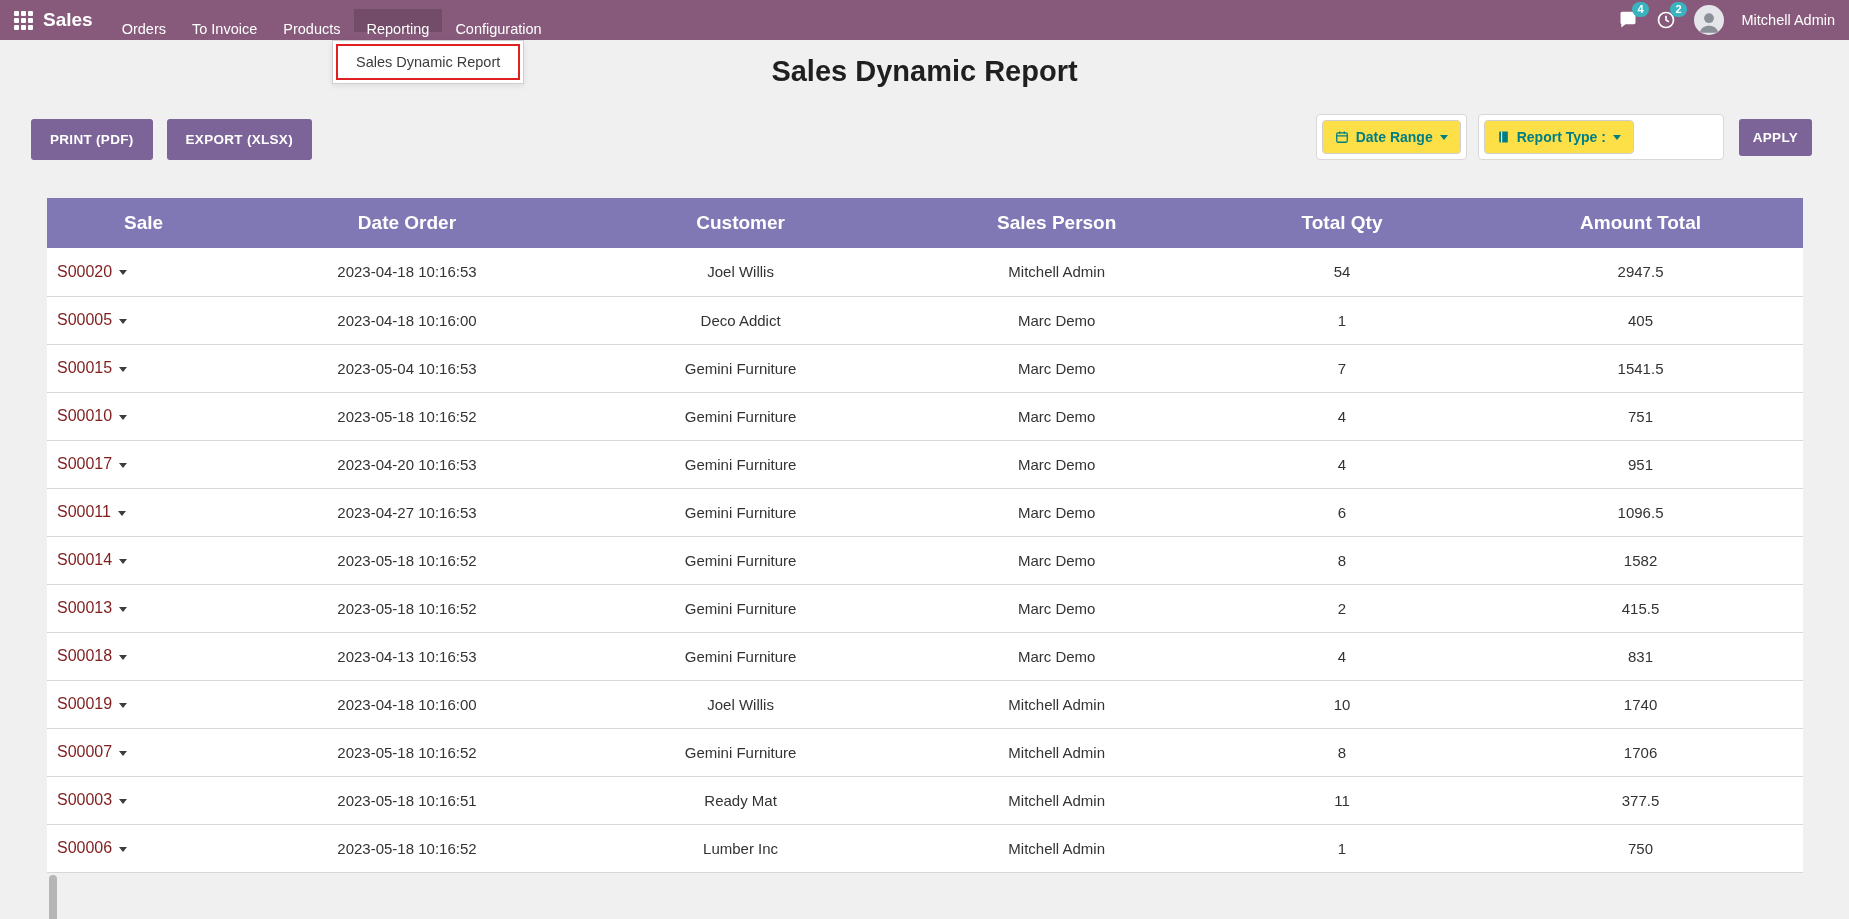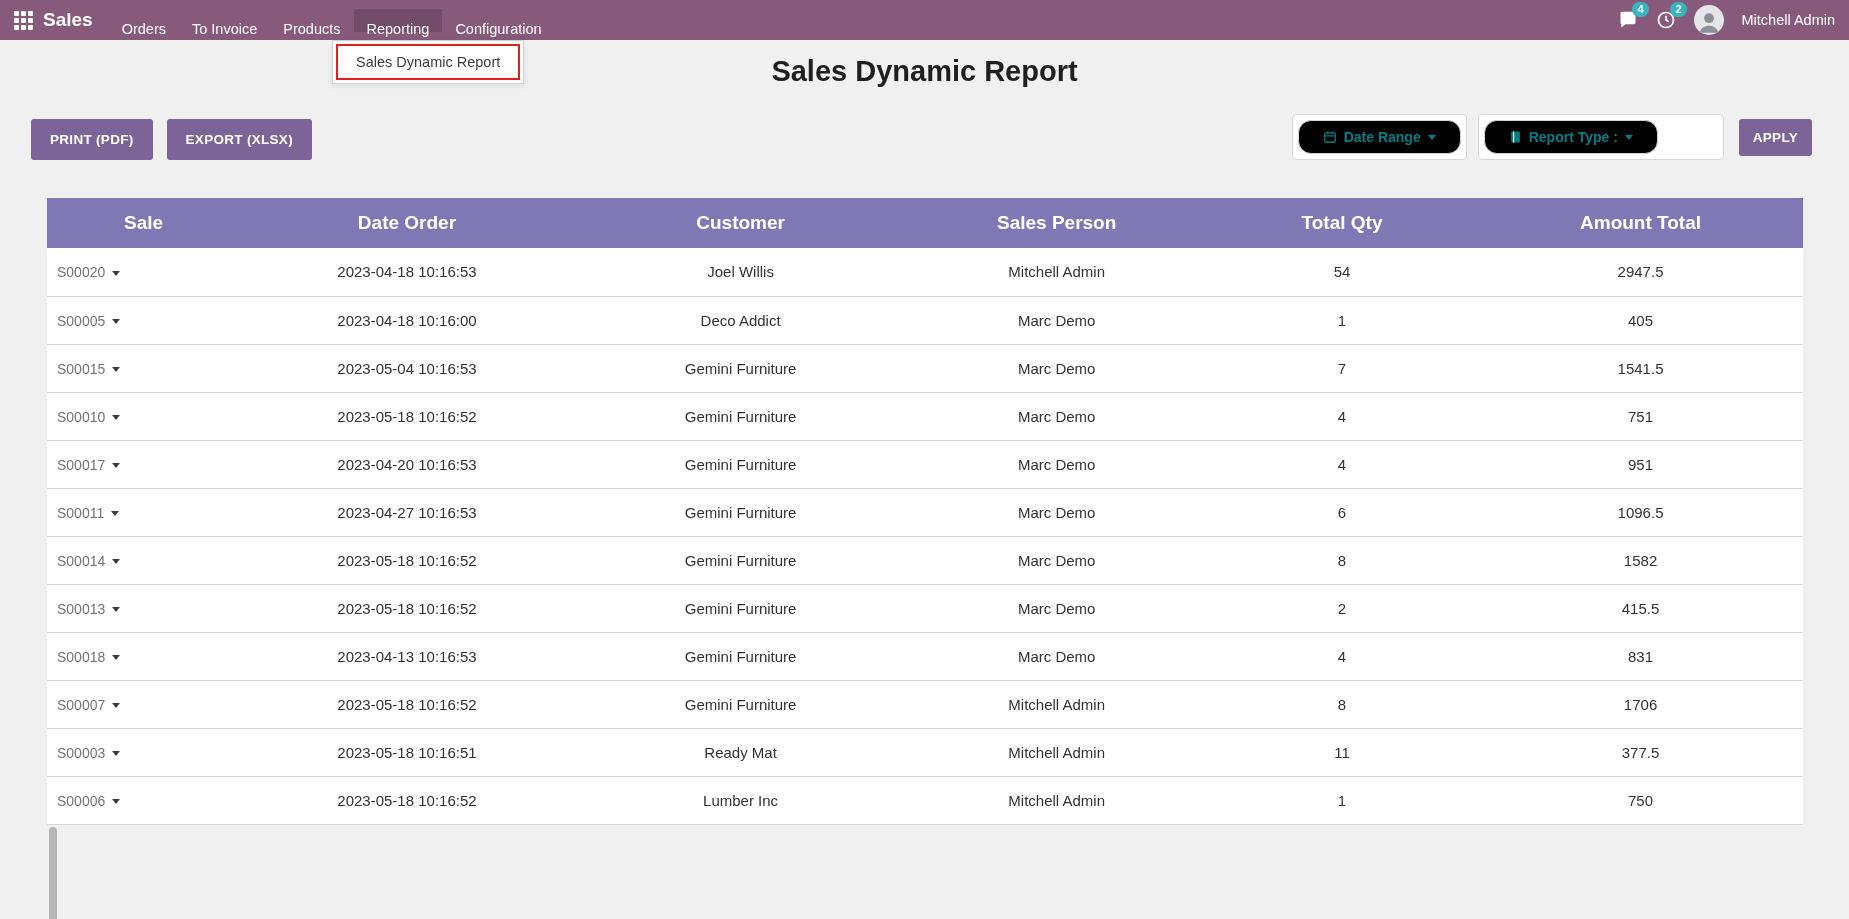--- a/index.html
+++ b/index.html
@@ -121,28 +121,28 @@
   .filter-box {
     background: #fff;
     border: 1px solid #d8d8d8;
     border-radius: 4px;
     padding: 5px;
     display: flex;
     align-items: center;
   }
   .filter-box.report-box { width: 246px; }
   .filter-btn {
-    background: #000000;
+    background: #fde047;
     border: 1px solid #cfcfcf;
-    border-radius: 13px;
+    border-radius: 4px;
     color: #017E84;
     font-family: "Liberation Sans", sans-serif;
     font-size: 14px;
     font-weight: 700;
-    padding: 8px 24px;
+    padding: 8px 12px;
     display: inline-flex;
     align-items: center;
     gap: 7px;
     cursor: pointer;
     white-space: nowrap;
   }
   .apply-btn { padding: 11px 14px; margin-left: 4px; }
 
   .caret {
     display: inline-block;
@@ -183,23 +183,23 @@
     height: 48px;
     vertical-align: middle;
     border-bottom: 1px solid #d4d7dc;
     background: #fff;
   }
   .report-table tbody td.cell-sale {
     text-align: left;
     padding-left: 10px;
   }
   .sale-link {
-    color: #737373;
+    color: #7f1d1d;
     text-decoration: none;
-    font-size: 14px;
+    font-size: 16px;
     cursor: pointer;
   }
 
   
   .v-scrollbar {
     width: 11px;
     background: #f0f0f0;
     border-left: 1px solid #e2e2e2;
     position: relative;
   }
@@ -385,20 +385,28 @@
         </tr>
         <tr>
           <td class="cell-sale"><a class="sale-link">S00018</a><span class="caret caret-dark"></span></td>
           <td>2023-04-13 10:16:53</td>
           <td>Gemini Furniture</td>
           <td>Marc Demo</td>
           <td>4</td>
           <td>831</td>
         </tr>
         <tr>
+          <td class="cell-sale"><a class="sale-link">S00019</a><span class="caret caret-dark"></span></td>
+          <td>2023-04-18 10:16:00</td>
+          <td>Joel Willis</td>
+          <td>Mitchell Admin</td>
+          <td>10</td>
+          <td>1740</td>
+        </tr>
+        <tr>
           <td class="cell-sale"><a class="sale-link">S00007</a><span class="caret caret-dark"></span></td>
           <td>2023-05-18 10:16:52</td>
           <td>Gemini Furniture</td>
           <td>Mitchell Admin</td>
           <td>8</td>
           <td>1706</td>
         </tr>
         <tr>
           <td class="cell-sale"><a class="sale-link">S00003</a><span class="caret caret-dark"></span></td>
           <td>2023-05-18 10:16:51</td>

